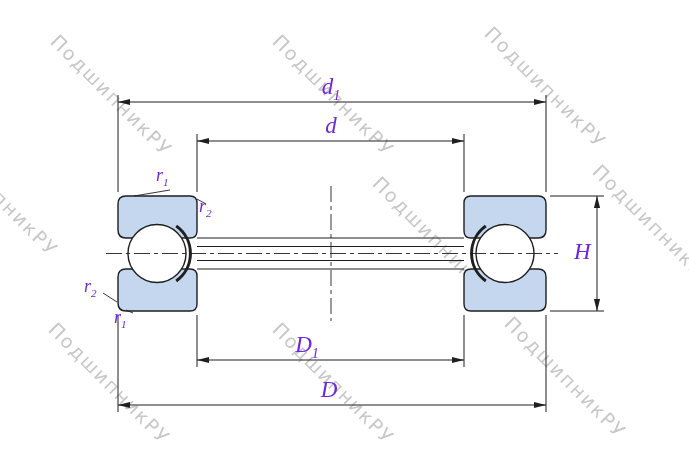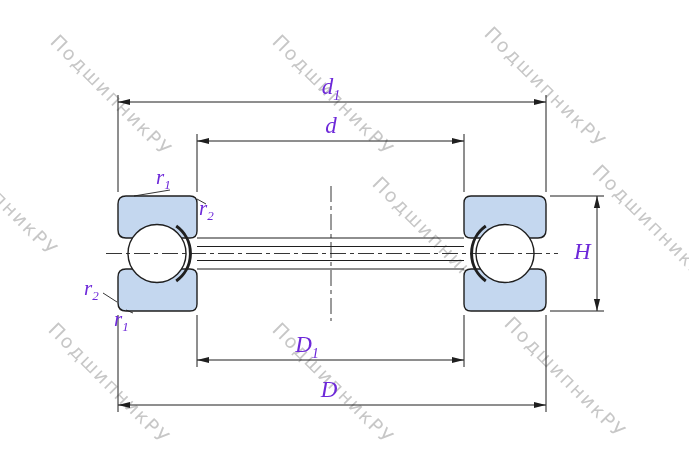--- a/index.html
+++ b/index.html
@@ -15,21 +15,21 @@
     font-family:"DejaVu Sans",sans-serif;user-select:none;
   }
   svg.drawing{position:absolute;left:0;top:0;z-index:2;}
   .labels{position:absolute;inset:0;z-index:3;pointer-events:none;}
   .dim-label{
     position:absolute;color:#6d28d9;
     font:italic 23px "Liberation Serif","DejaVu Serif",serif;
     line-height:1.1;white-space:nowrap;
   }
   .dim-label.center{transform:translateX(-50%);}
-  .dim-label.small{font-size:21px;}
+  .dim-label.small{font-size:18px;}
   .dim-label sub{font-size:0.62em;line-height:0;}
 </style>
 </head>
 <body>
 
 <div class="stage">
 
   <div class="wm-layer">
     <span class="wm" style="left:62px;top:30px">ПодшипникРУ</span>
     <span class="wm" style="left:284px;top:30px">ПодшипникРУ</span>

